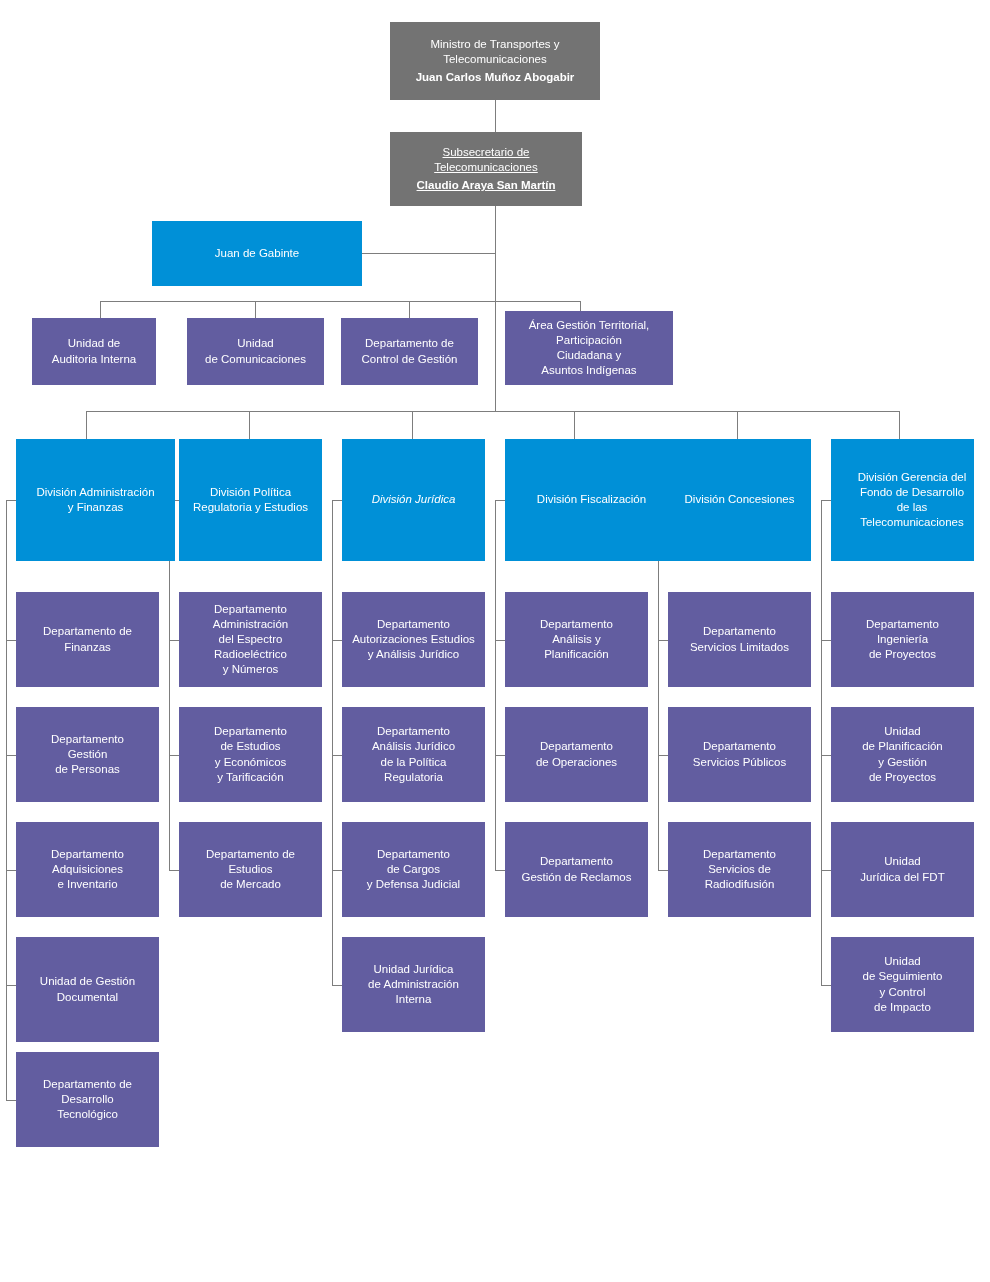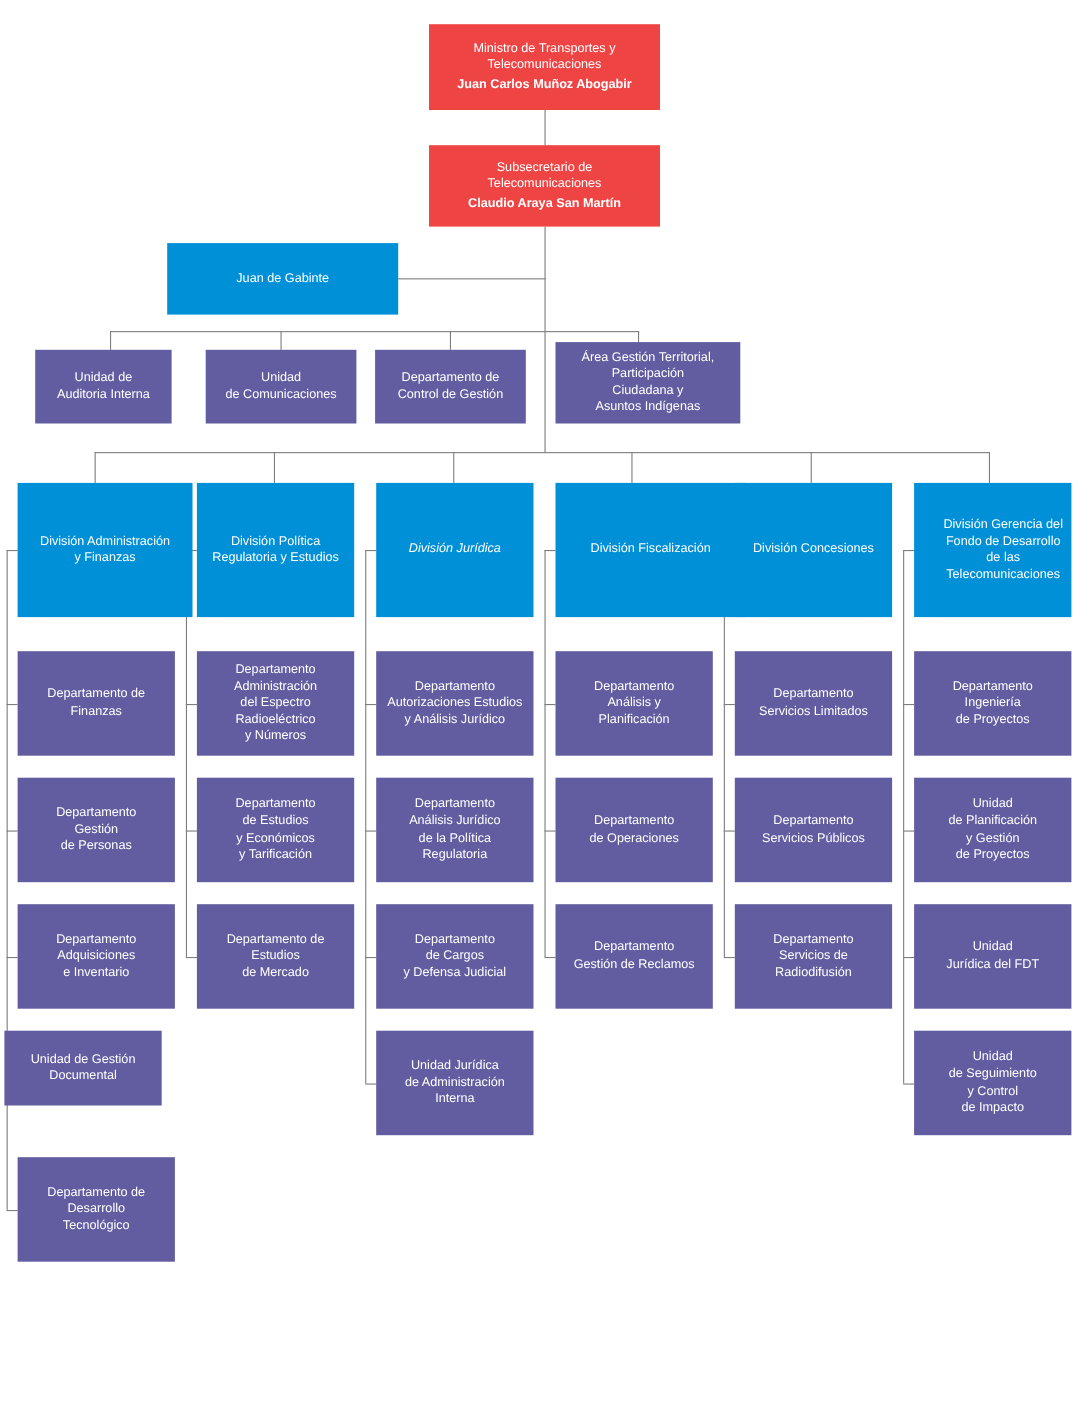--- a/index.html
+++ b/index.html
@@ -33,21 +33,21 @@
   .node .txt {
     display: block;
     white-space: pre-line;
   }
   .node .name {
     display: block;
     white-space: pre-line;
     font-weight: bold;
     margin-top: 3px;
   }
-  .lvl-exec  { background: #ef4444; font-size: 11.5px; }
+  .lvl-exec  { background: #737373; font-size: 11.5px; }
   .lvl-div   { background: #0090d7; font-size: 11.5px; }
   .lvl-unit  { background: #625da0; font-size: 11.5px; }
 
   .line {
     position: absolute;
     background: #7d7d7d;
     z-index: 1;
   }
   .vline { width: 1px; }
   .hline { height: 1px; }
@@ -115,21 +115,21 @@
     </div>
 
   <div class="node lvl-exec" style="left:390px; top:22px; width:210px; height:78px;">
     <span>
       <span class="txt">Ministro de Transportes y
 Telecomunicaciones</span>
       <span class="name">Juan Carlos Muñoz Abogabir</span>
     </span>
   </div>
 
-  <div class="node lvl-exec" style="left:390px; top:132px; width:210px; height:74px;">
+  <div class="node lvl-exec" style="left:390px; top:132px; width:192px; height:74px;text-decoration:underline;">
     <span>
       <span class="txt">Subsecretario de
 Telecomunicaciones</span>
       <span class="name">Claudio Araya San Martín</span>
     </span>
   </div>
 
   <div class="node lvl-div" style="left:152px; top:221px; width:210px; height:65px;">
     <span class="txt">Juan de Gabinte</span>
   </div>
@@ -165,21 +165,21 @@
       <div class="node lvl-unit" style="left: 16px; top: 707px; width: 143px; height: 95px;">
         <span class="txt">Departamento
 Gestión
 de Personas</span>
       </div>
       <div class="node lvl-unit" style="left: 16px; top: 822px; width: 143px; height: 95px;">
         <span class="txt">Departamento
 Adquisiciones
 e Inventario</span>
       </div>
-      <div class="node lvl-unit" style="left: 4px; top: 937px; width: 143px; height: 68px;">
+      <div class="node lvl-unit" style="left: 16px; top: 937px; width: 143px; height: 105px;">
         <span class="txt">Unidad de Gestión
 Documental</span>
       </div>
       <div class="node lvl-unit" style="left: 16px; top: 1052px; width: 143px; height: 95px;">
         <span class="txt">Departamento de
 Desarrollo
 Tecnológico</span>
       </div>
       <div class="node lvl-div" style="left: 179px; top: 439px; width: 143px; height: 122px;">
         <span class="txt">División Política

